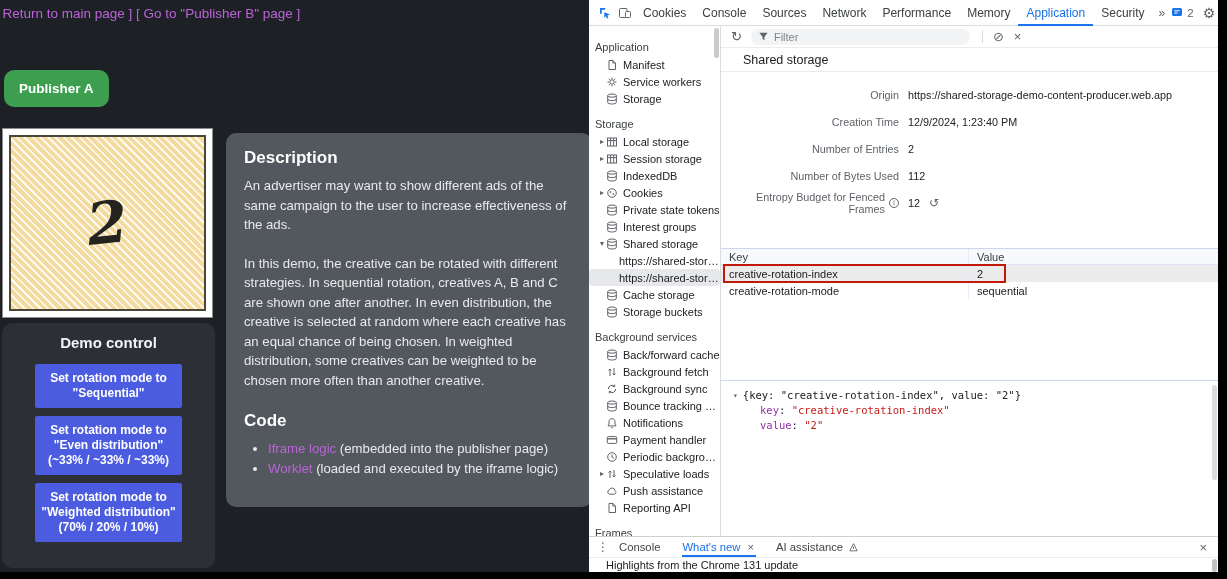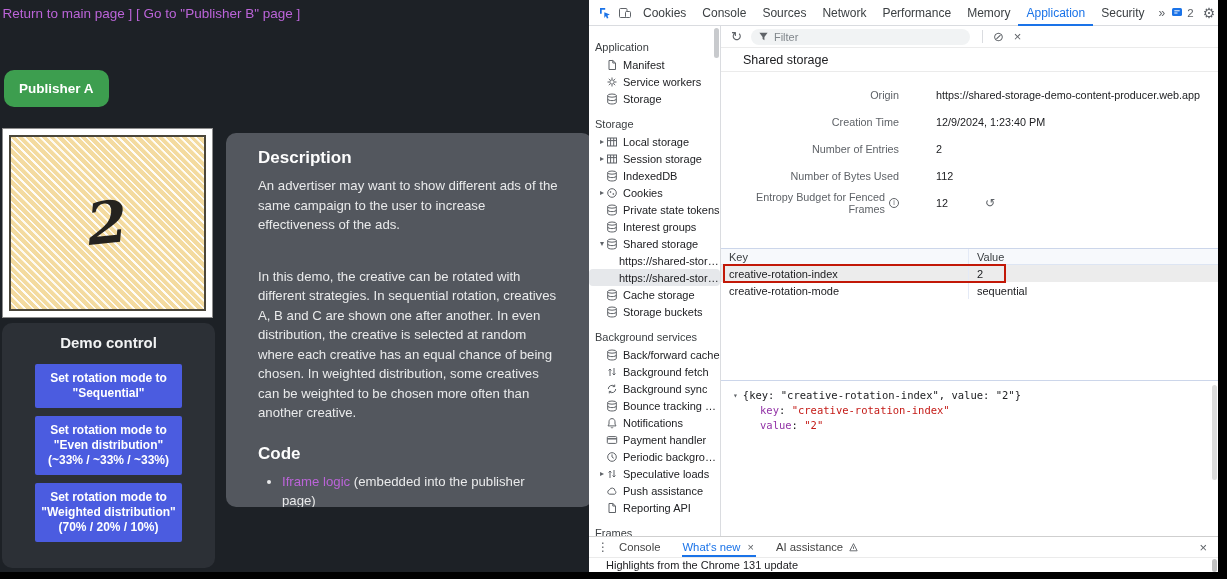--- a/index.html
+++ b/index.html
@@ -23,24 +23,24 @@
     display:flex; align-items:center; justify-content:center; }
   .creative-num { font-family:"DejaVu Serif",serif; font-style:italic; font-weight:600; font-size:58px; color:#25231f; transform:rotate(-6deg); }
 
   .demo-card { position:absolute; left:2px; top:323px; width:213px; height:245px; background:#2c3036; border-radius:10px; }
   .demo-title { text-align:center; margin-top:11px; font-size:15px; font-weight:bold; color:#f1f2f3; }
   .demo-btn { display:block; width:147px; margin:8px auto 0; background:#4b5ce0; border:none; border-radius:2px; color:#fff;
     font-family:inherit; font-size:12px; font-weight:bold; line-height:15px; padding:7px 4px; cursor:pointer; }
   .demo-btn:first-of-type { margin-top:13px; }
   .demo-btn div { text-align:center; }
 
-  .desc-card { position:absolute; left:226px; top:133px; width:366px; height:374px; background:#53575e; border-radius:10px; padding:15px 32px; overflow:hidden; }
+  .desc-card { position:absolute; left:226px; top:133px; width:366px; height:374px; background:#53575e; border-radius:10px; padding:15px 18px; overflow:hidden; }
   .desc-card h2 { font-size:17px; font-weight:bold; color:#fdfdfd; }
   .desc-card p { margin-top:8px; font-size:13.2px; line-height:19.5px; color:#e9eaeb; }
-  .desc-card p + p { margin-top:32px; }
+  .desc-card p + p { margin-top:19px; }
   .desc-card h2.code-h { margin-top:21px; }
   .desc-card ul { margin-top:8px; padding-left:24px; }
   .desc-card li { font-size:13.2px; line-height:19.5px; color:#e9eaeb; }
   .desc-card li a { color:#bb64d8; text-decoration:none; cursor:pointer; }
 
   
   .devtools { position:absolute; left:589px; top:0; width:629px; height:572px; background:#fff; color:#202124; font-size:12px; }
 
   .tabbar { height:26px; display:flex; align-items:center; border-bottom:1px solid #dadce0; padding-left:6px; }
   .tb-ico { width:20px; height:18px; display:flex; align-items:center; justify-content:center; cursor:pointer; flex-shrink:0; }
@@ -70,21 +70,21 @@
   .refresh { margin-left:10px; font-size:13px; color:#5f6368; cursor:pointer; }
   .pill { margin-left:9px; width:219px; height:16px; background:#f1f3f4; border-radius:8px; display:flex; align-items:center; padding-left:7px; gap:5px; }
   .pill input { border:none; outline:none; background:transparent; font-family:inherit; font-size:11px; color:#202124; width:170px; }
   .pill input::placeholder { color:#80868b; }
   .tsep { width:1px; height:13px; background:#dadce0; margin-left:12px; }
   .tool-glyph { margin-left:10px; font-size:13px; color:#5f6368; cursor:pointer; }
 
   .panel-title { height:24px; line-height:24px; padding-left:22px; font-size:12.5px; border-bottom:1px solid #ebebeb; flex-shrink:0; }
 
   .meta { height:176px; padding-top:9px; flex-shrink:0; }
-  .meta-row { height:27px; display:flex; align-items:center; font-size:10.8px;gap:28px; }
+  .meta-row { height:27px; display:flex; align-items:center; font-size:10.8px; }
   .meta-label { width:178px; color:#5f6368; display:flex; justify-content:flex-end; align-items:center; gap:4px; text-align:right; flex-shrink:0; }
   .meta-value { margin-left:9px; color:#202124; }
   .info-i { width:10px; height:10px; border:1px solid #5f6368; border-radius:50%; font-size:7px; line-height:8px; text-align:center; color:#5f6368; flex-shrink:0; cursor:pointer; }
   .reset { margin-left:9px; font-size:12px; color:#5f6368; cursor:pointer; }
 
   .table-wrap { height:133px; border-top:1px solid #ccd6ea; border-bottom:1px solid #ccd6ea; position:relative; flex-shrink:0; background:#fff; overflow:hidden; }
   .t-row { display:flex; height:17px; align-items:center; font-size:11px; }
   .t-head { height:16px; background:#f7f9fc; border-bottom:1px solid #dde5f3; color:#3c4043; }
   .c-key { width:248px; padding-left:8px; border-right:1px solid #e4eaf6; height:100%; display:flex; align-items:center; overflow:hidden; }
   .c-val { flex:1; padding-left:8px; height:100%; display:flex; align-items:center; overflow:hidden; }

